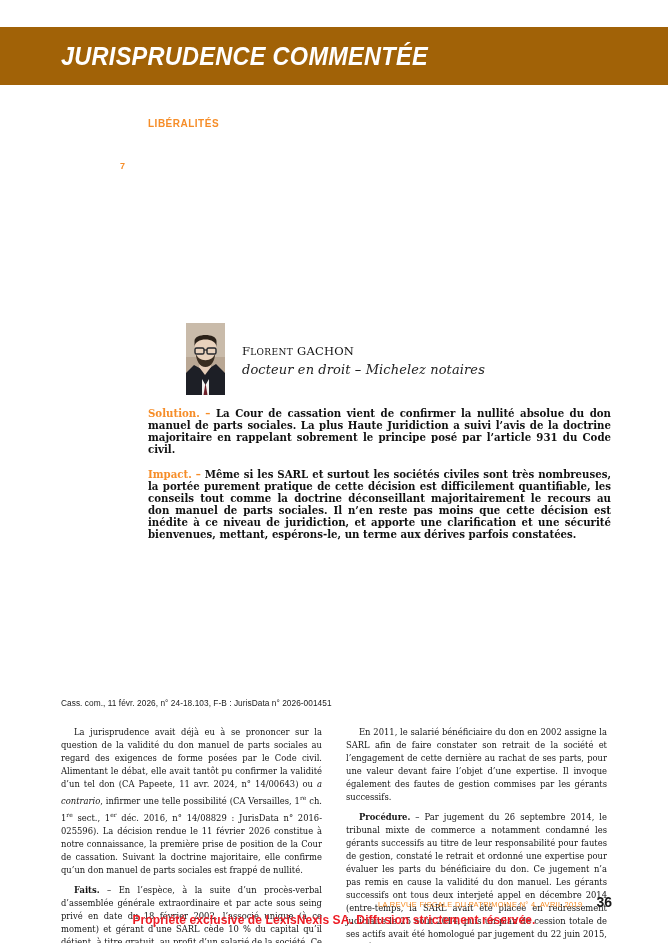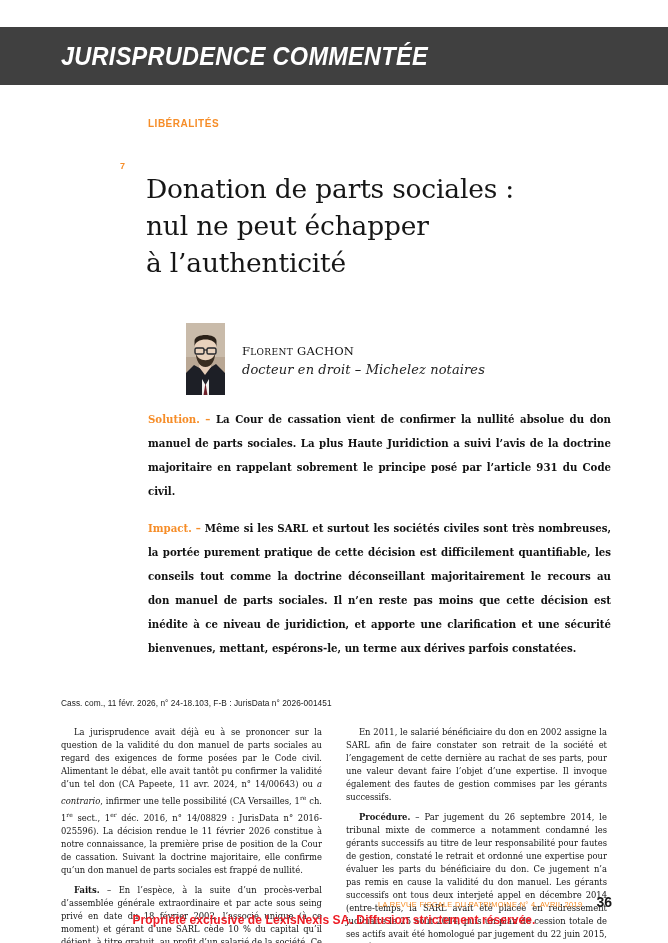--- a/index.html
+++ b/index.html
@@ -16,21 +16,21 @@
     color: #1a1a1a;
   }
 
   
   .masthead {
     position: absolute;
     left: 0;
     top: 27px;
     width: 668px;
     height: 58px;
-    background: #404040;
+    background: #a16207;
     display: flex;
     align-items: center;
   }
   .masthead-title {
     font-family: "Liberation Sans", sans-serif;
     font-weight: bold;
     font-style: italic;
     font-size: 25px;
     letter-spacing: 0.3px;
     color: #ffffff;
@@ -133,21 +133,21 @@
   .abstract {
     position: absolute;
     left: 148px;
     top: 322px;
     width: 463px;
   }
   .abs-para {
     font-family: "DejaVu Serif", serif;
     font-weight: bold;
     font-size: 10.2px;
-    line-height: 24px;
+    line-height: 12px;
     text-align: justify;
     color: #111;
     margin: 0 0 13px 0;
   }
   .abs-label {
     color: #F68D28;
     font-weight: bold;
   }
 
   
@@ -233,25 +233,20 @@
 <div class="masthead">
   <div class="masthead-title">JURISPRUDENCE COMMENTÉE</div>
 </div>
 
 <div class="content">
 
   <div class="rubric">LIBÉRALITÉS</div>
 
   <div class="title-wrap">
     <div class="art-number">7</div>
-    <h1 class="art-title">
-      <span class="l">Donation de parts sociales :</span>
-      <span class="l">nul ne peut échapper</span>
-      <span class="l">à l’authenticité</span>
-    </h1>
   </div>
 
   <div class="author-block">
     <div class="author-photo">
       <svg width="39" height="72" viewBox="0 0 39 72">
         <rect x="0" y="0" width="39" height="72" fill="#b9a794"></rect>
         <rect x="0" y="0" width="39" height="34" fill="#c9bbaa"></rect>
         <path d="M0 50 L8 42 L19 48 L30 41 L39 50 L39 72 L0 72 Z" fill="#1d1f26"></path>
         <path d="M13 44 L19 52 L25 44 L24 40 L14 40 Z" fill="#e6cdb8"></path>
         <ellipse cx="19.5" cy="27" rx="11" ry="14" fill="#e9d2bd"></ellipse>

